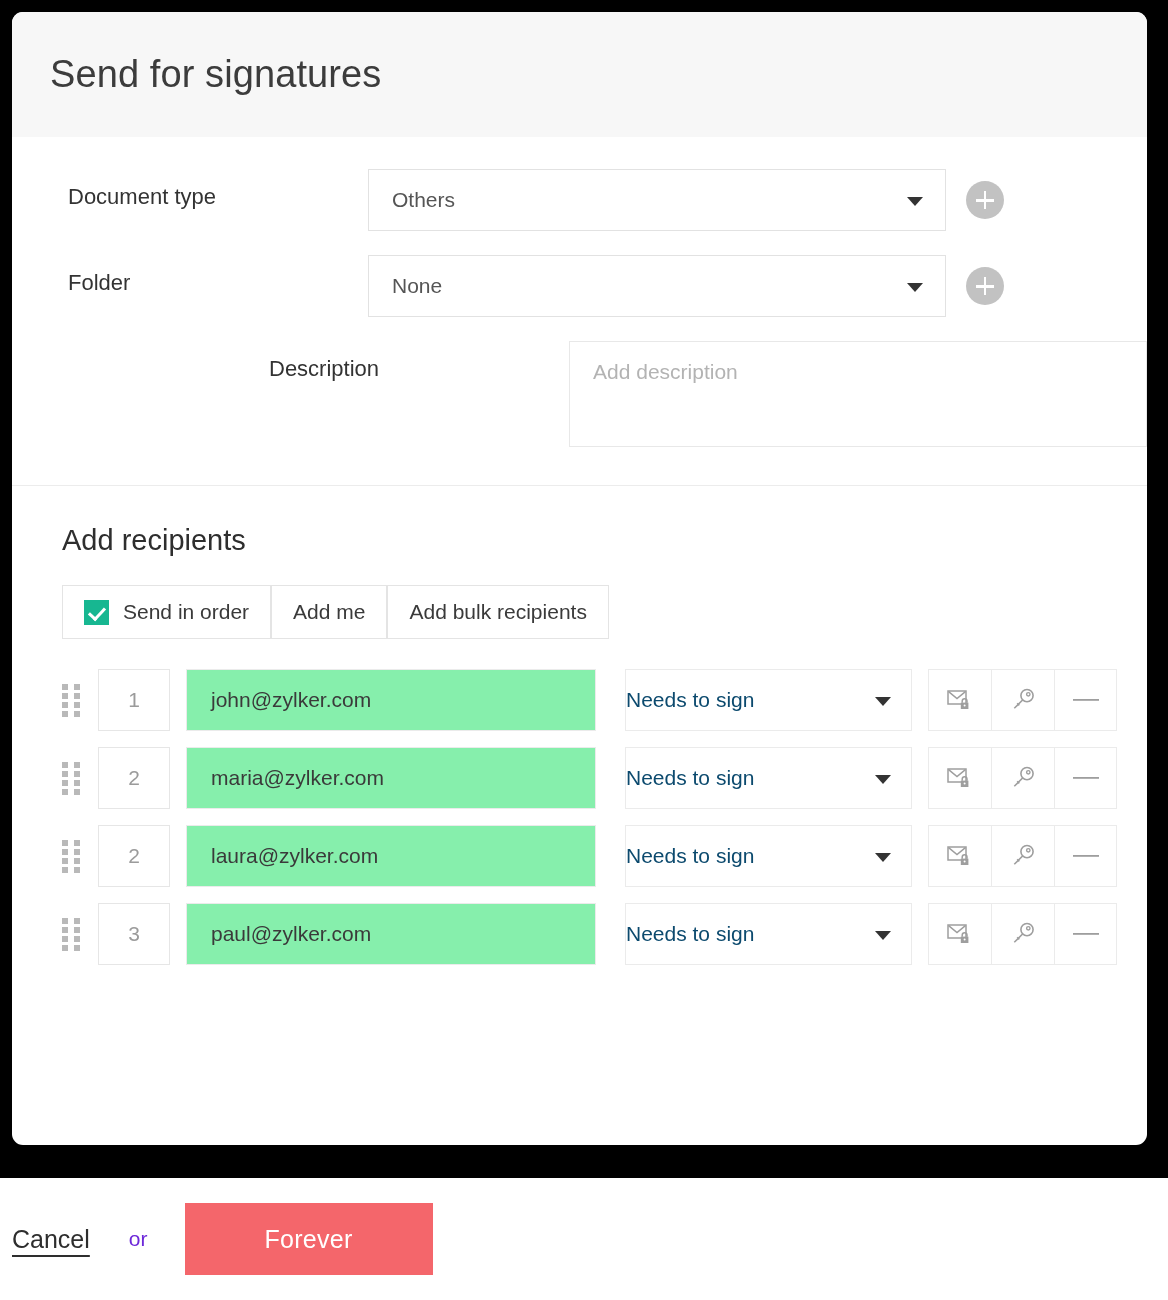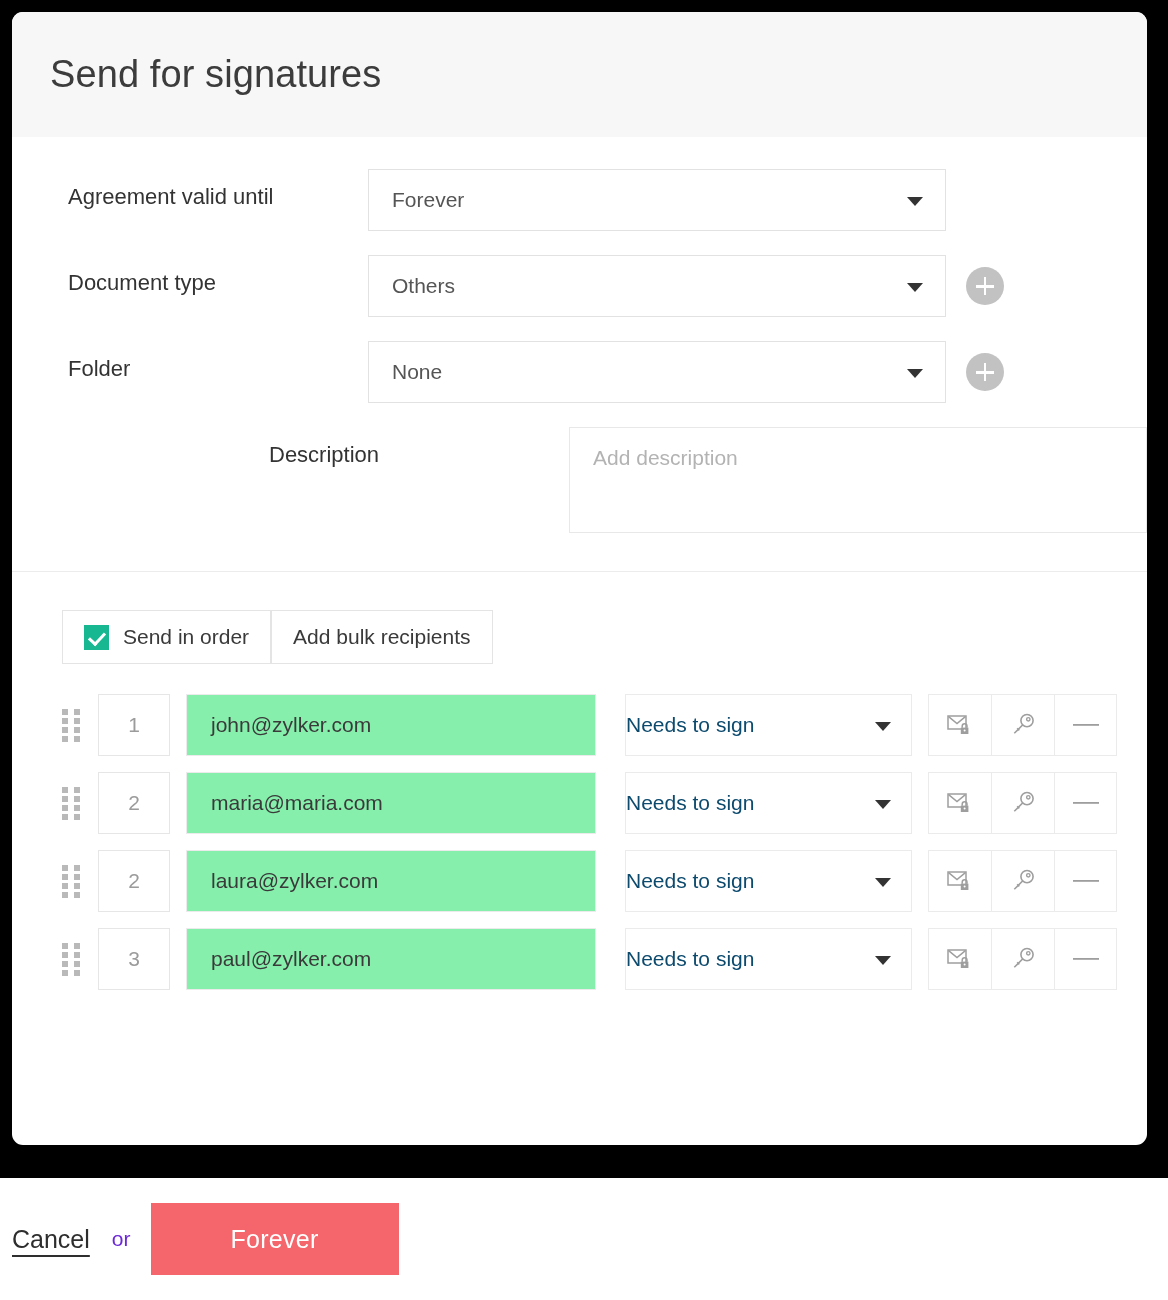--- a/index.html
+++ b/index.html
@@ -283,20 +283,21 @@
   
   .footer {
     position: absolute;
     left: 0;
     top: 1178px;
     width: 1168px;
     height: 122px;
     background: #ffffff;
     display: flex;
     align-items: center;
+    gap: 17px;
   }
   .cancel-link {
     font-size: 25px;
     color: #2e2e2e;
     text-decoration: underline;
     text-underline-offset: 7px;
     cursor: pointer;
     margin-left: 12px;
   }
   .or-text {
@@ -324,29 +325,20 @@
   <div class="backdrop"></div>
 
   <div class="dialog">
 
     <div class="dialog-header">
       <div class="dialog-title">Send for signatures</div>
     </div>
 
     <div class="form-section">
 
-      <div class="form-row">
-        <div class="form-label">Agreement valid until</div>
-        <div class="field-wrap">
-          <div class="select-box">
-            <span>Forever</span>
-            <span class="caret"></span>
-          </div>
-        </div>
-      </div>
 
       <div class="form-row">
         <div class="form-label">Document type</div>
         <div class="field-wrap">
           <div class="select-box">
             <span>Others</span>
             <span class="caret"></span>
           </div>
         </div>
         <div class="plus-btn"></div>
@@ -367,25 +359,29 @@
         <div class="form-label">Description</div>
         <div class="field-wrap">
           <textarea class="textarea-box" placeholder="Add description" style=""></textarea>
         </div>
       </div>
 
     </div>
 
     <div class="recipients-section">
 
+      <div class="recipients-title">Add recipients</div>
 
       <div class="btn-row">
         <div class="ghost-btn">
           <span class="check-square"></span>
           <span>Send in order</span>
+        </div>
+        <div class="ghost-btn">
+          <span>Add me</span>
         </div>
         <div class="ghost-btn">
           <span>Add bulk recipients</span>
         </div>
       </div>
 
       <div class="rcp-row">
         <div class="drag-handle">
           <i></i>
             <i></i>
@@ -433,21 +429,21 @@
           <i></i>
             <i></i>
             <i></i>
             <i></i>
             <i></i>
             <i></i>
             <i></i>
             <i></i>
         </div>
         <div class="order-box">2</div>
-        <div class="email-box">maria@maria.com</div>
+        <div class="email-box">maria@zylker.com</div>
         <div class="role-select">
           <span>Needs to sign</span>
           <span class="caret"></span>
         </div>
         <div class="icon-group">
           <div class="icon-cell">
             <svg width="26" height="24" viewBox="0 0 26 24">
               <rect x="1" y="3" width="18" height="13" fill="none" stroke="#9e9e9e" stroke-width="1.5"></rect>
               <path d="M1.6 3.6 L10 10.5 L18.4 3.6" fill="none" stroke="#9e9e9e" stroke-width="1.5"></path>
               <path d="M15.2 14.8 v-1.6 a2.4 2.4 0 0 1 4.8 0 v1.6" fill="none" stroke="#9e9e9e" stroke-width="1.5"></path>

